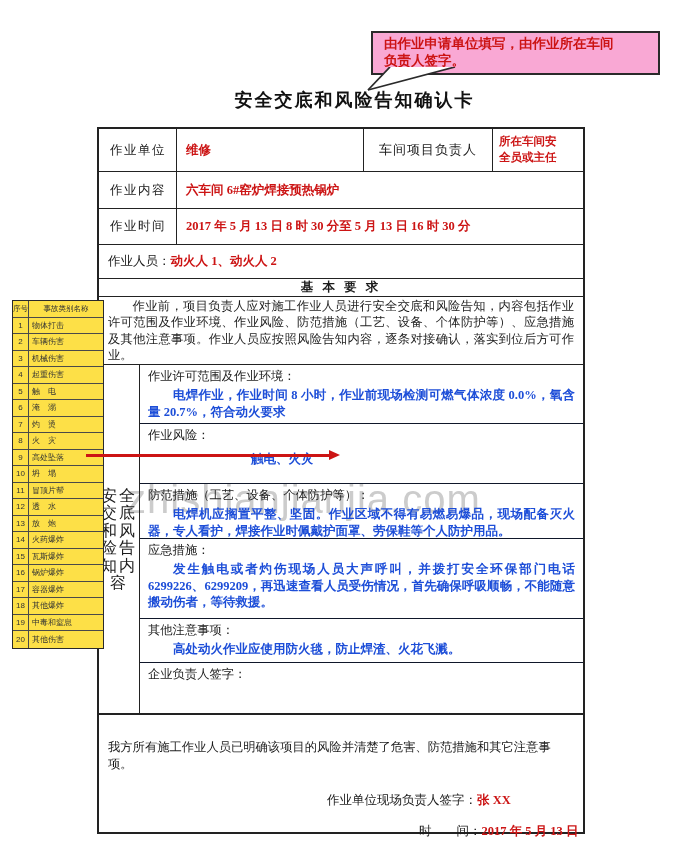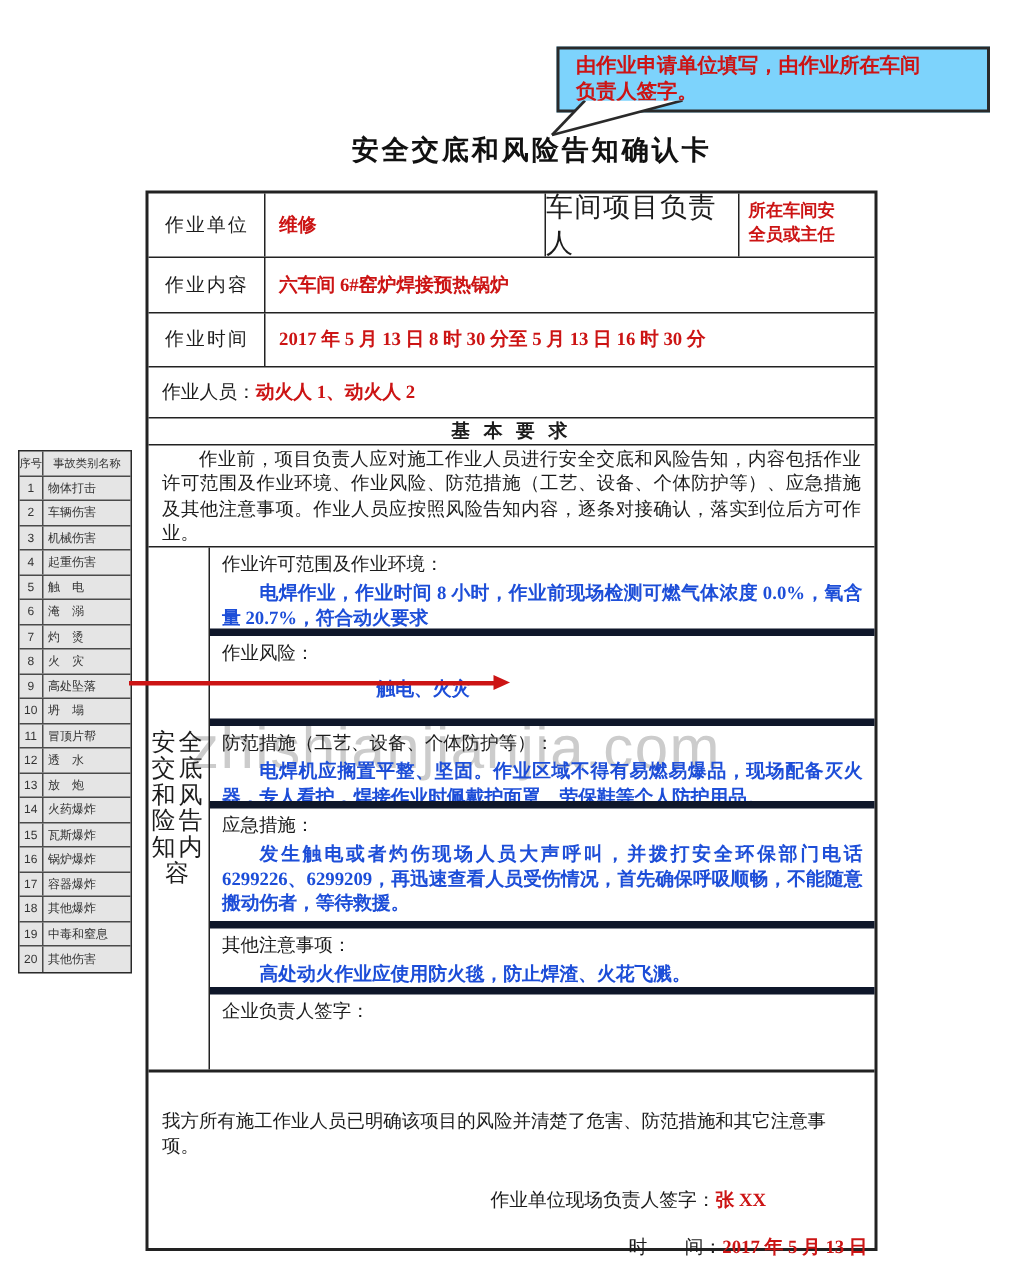--- a/index.html
+++ b/index.html
@@ -1,67 +1,67 @@
 <!DOCTYPE html>
 <html><head>
 <meta charset="utf-8">
 <style>
   html,body{margin:0;padding:0;background:#fff;}
   .page{position:relative;width:673px;height:841px;background:#ffffff;overflow:hidden;
         font-family:"Liberation Serif","DejaVu Serif",serif;color:#1c1c1c;}
 
   
   .callout{position:absolute;left:371px;top:31px;width:289px;min-height:37px;
-           border:2px solid #2a2a2a;background:#7dd3fc;z-index:4;box-sizing:border-box;}
+           border:2px solid #2a2a2a;background:#f9a8d4;z-index:4;box-sizing:border-box;}
   .callout-text{width:238px;padding:3px 0 3px 11px;font-size:13.5px;font-weight:bold;
                 color:#cc1414;line-height:1.25;font-family:"Liberation Sans","DejaVu Sans",sans-serif;}
   .callout-tail{position:absolute;left:360px;top:67px;z-index:5;}
 
   
   .title{position:absolute;left:70px;top:88px;width:569px;text-align:center;
          font-size:18px;font-weight:bold;letter-spacing:2px;color:#111;}
 
   
-  .acc-table{position:absolute;left:12px;top:300px;width:76px;border:1.5px solid #2a2a2a;
-             background:#e5e5e5;z-index:3;box-sizing:border-box;
+  .acc-table{position:absolute;left:12px;top:300px;width:92px;border:1.5px solid #2a2a2a;
+             background:#fde047;z-index:3;box-sizing:border-box;
              font-family:"Liberation Sans","DejaVu Sans",sans-serif;}
   .acc-row{display:flex;border-bottom:1px solid #4a4a4a;height:16.5px;box-sizing:border-box;}
   .acc-row:last-child{border-bottom:none;}
   .acc-c1{width:15px;border-right:1px solid #4a4a4a;display:flex;align-items:center;
           justify-content:center;font-size:8px;color:#333;}
   .acc-c2{flex:1;display:flex;align-items:center;padding-left:3px;font-size:8px;color:#333;}
   .acc-head .acc-c1,.acc-head .acc-c2{font-size:7.5px;justify-content:center;padding-left:0;}
 
   
   .mt{position:absolute;left:97px;top:127px;width:488px;border:2px solid #222;
       box-sizing:border-box;z-index:2;background:transparent;}
   .r{display:flex;border-bottom:1px solid #222;box-sizing:border-box;}
   .rA{height:43px;} .rB{height:37px;} .rC{height:36px;} .rD{height:34px;}
   .rE{height:18px;} .rF{height:68px;display:block;} .rG{height:350px;border-bottom-width:2px;}
   .rH{height:117px;display:block;border-bottom:none;}
   .cell-label{width:78px;border-right:1px solid #222;display:flex;align-items:center;
               padding-left:11px;font-size:12.5px;letter-spacing:1.5px;box-sizing:border-box;}
   .cell-value{flex:1;display:flex;align-items:center;padding-left:9px;
               color:#cc1414;font-weight:bold;font-size:12.5px;}
   .cell-mid{width:130px;border-left:1px solid #222;border-right:1px solid #222;
-            display:flex;align-items:center;justify-content:center;font-size:18px;
+            display:flex;align-items:center;justify-content:center;font-size:13px;
             letter-spacing:1px;box-sizing:border-box;}
   .cell-last{width:90px;display:flex;align-items:center;padding-left:6px;box-sizing:border-box;}
   .cell-last span{display:block;width:62px;color:#cc1414;font-weight:bold;
                   font-size:11.5px;line-height:1.35;}
   .row-inline{align-items:center;padding-left:9px;font-size:12.5px;}
   .inline-red{color:#cc1414;font-weight:bold;}
   .rE{justify-content:center;align-items:center;font-weight:bold;font-size:12.5px;letter-spacing:3px;}
   .rF{padding:1px 9px;font-size:12.3px;line-height:16.4px;text-align:justify;text-indent:2em;}
 
   .g-label{width:41px;border-right:1px solid #222;display:flex;align-items:center;
            justify-content:center;text-align:center;font-size:16px;line-height:17.5px;
            white-space:pre-line;letter-spacing:2px;box-sizing:border-box;}
   .g-content{flex:1;display:flex;flex-direction:column;}
-  .sec{border-bottom:5px solid #0f172a;box-sizing:border-box;padding:3px 8px 0 8px;overflow:hidden;}
+  .sec{border-bottom:1px solid #0f172a;box-sizing:border-box;padding:3px 8px 0 8px;overflow:hidden;}
   .sec:last-child{border-bottom:none;}
   .sec-h{font-size:12.3px;color:#1c1c1c;}
   .sec-b{color:#1d4ed8;font-weight:bold;font-size:12.5px;line-height:16.5px;
          text-indent:2em;text-align:justify;margin-top:2px;}
   .sec-risk .sec-b{text-indent:0;margin-left:103px;margin-top:7px;}
   .s1{height:59px;} .s2{height:61px;} .s3{height:55px;} .s4{height:80px;} .s5{height:45px;} .s6{height:50px;}
 
   .confirm{padding:24px 10px 0 9px;font-size:12.3px;}
   .sig-line{margin-top:19px;padding-left:228px;font-size:12.5px;}
   .date-line{margin-top:14px;padding-left:320px;font-size:12.5px;}

